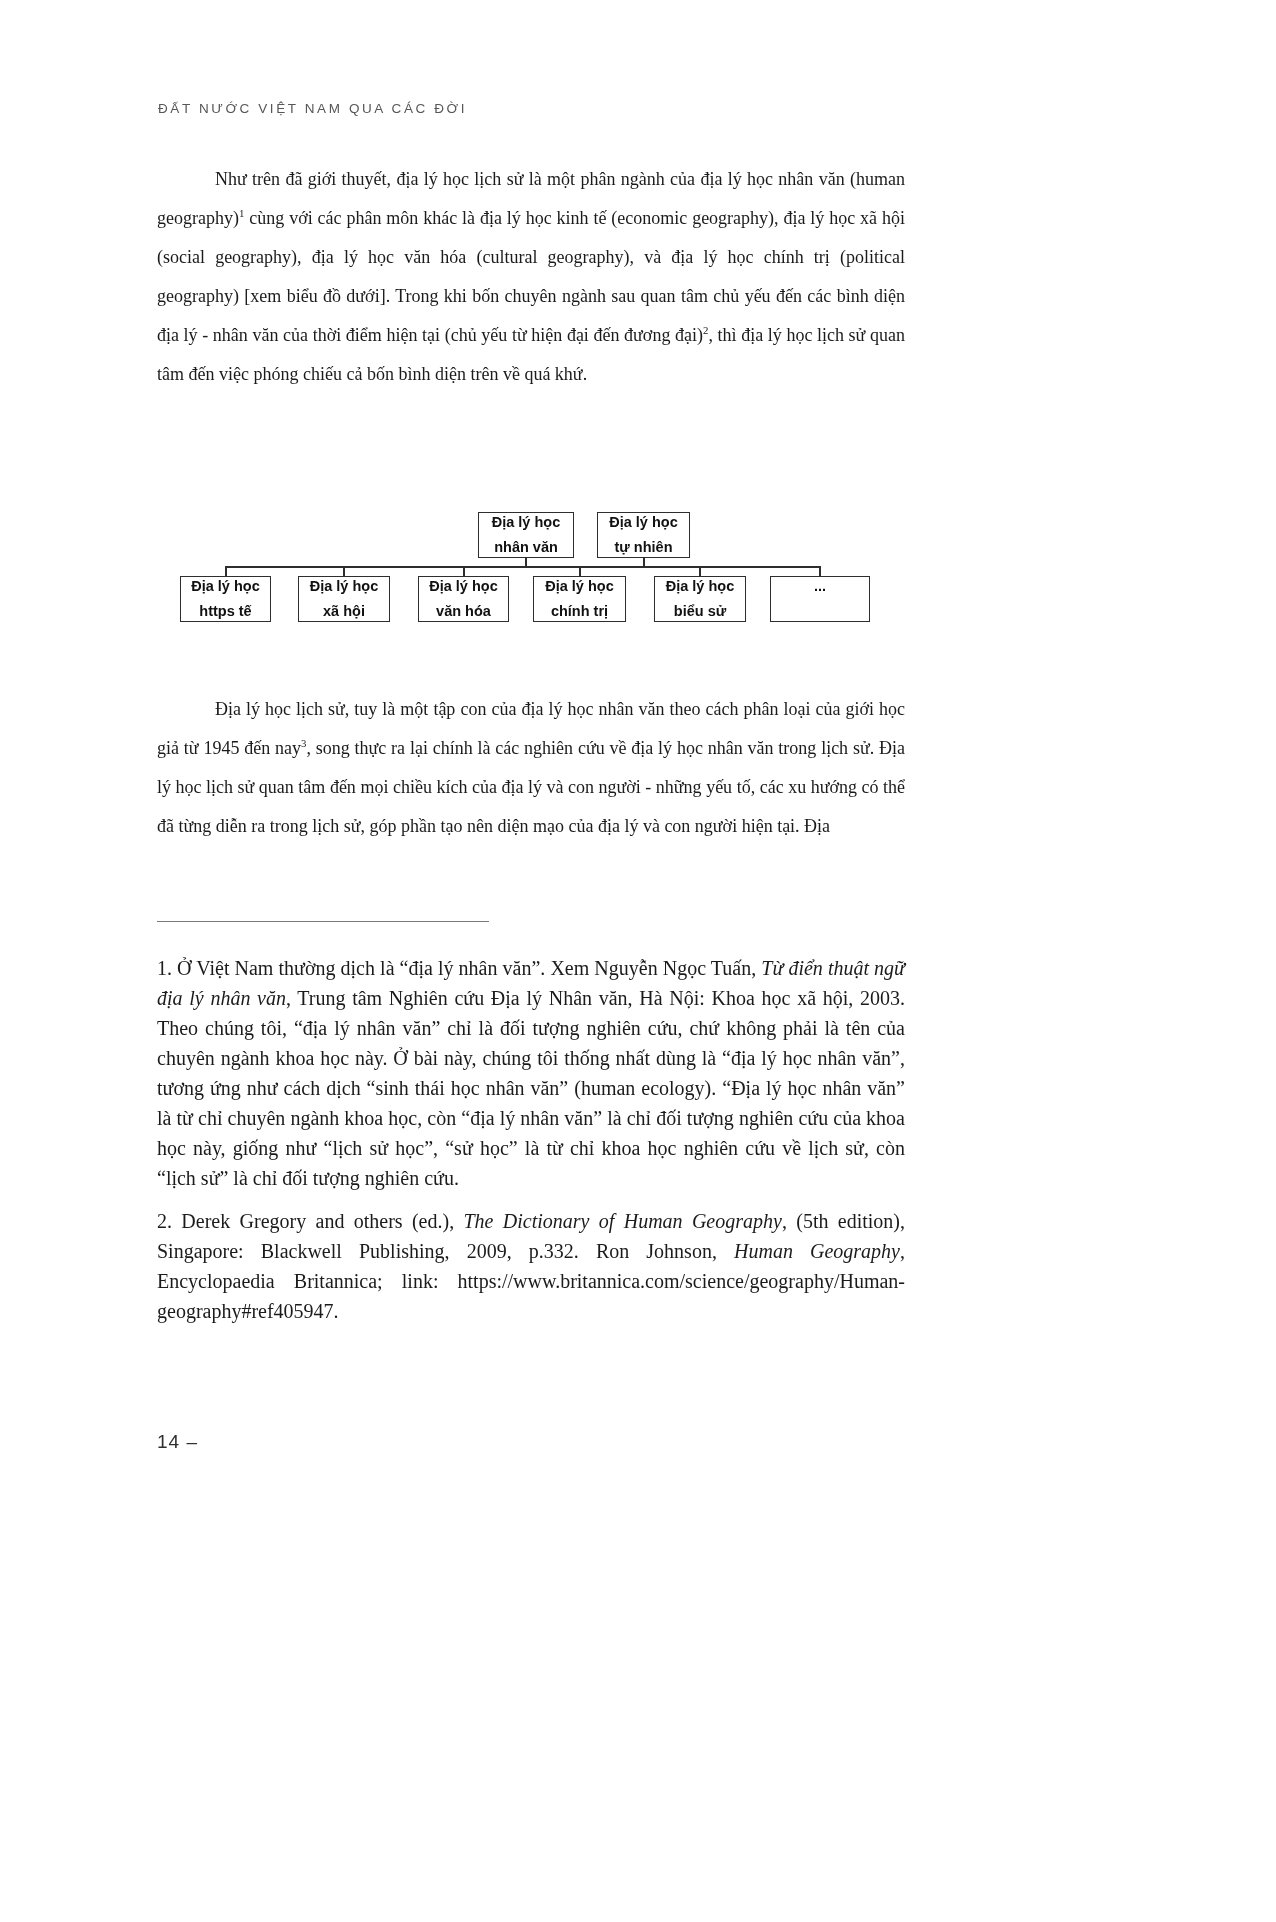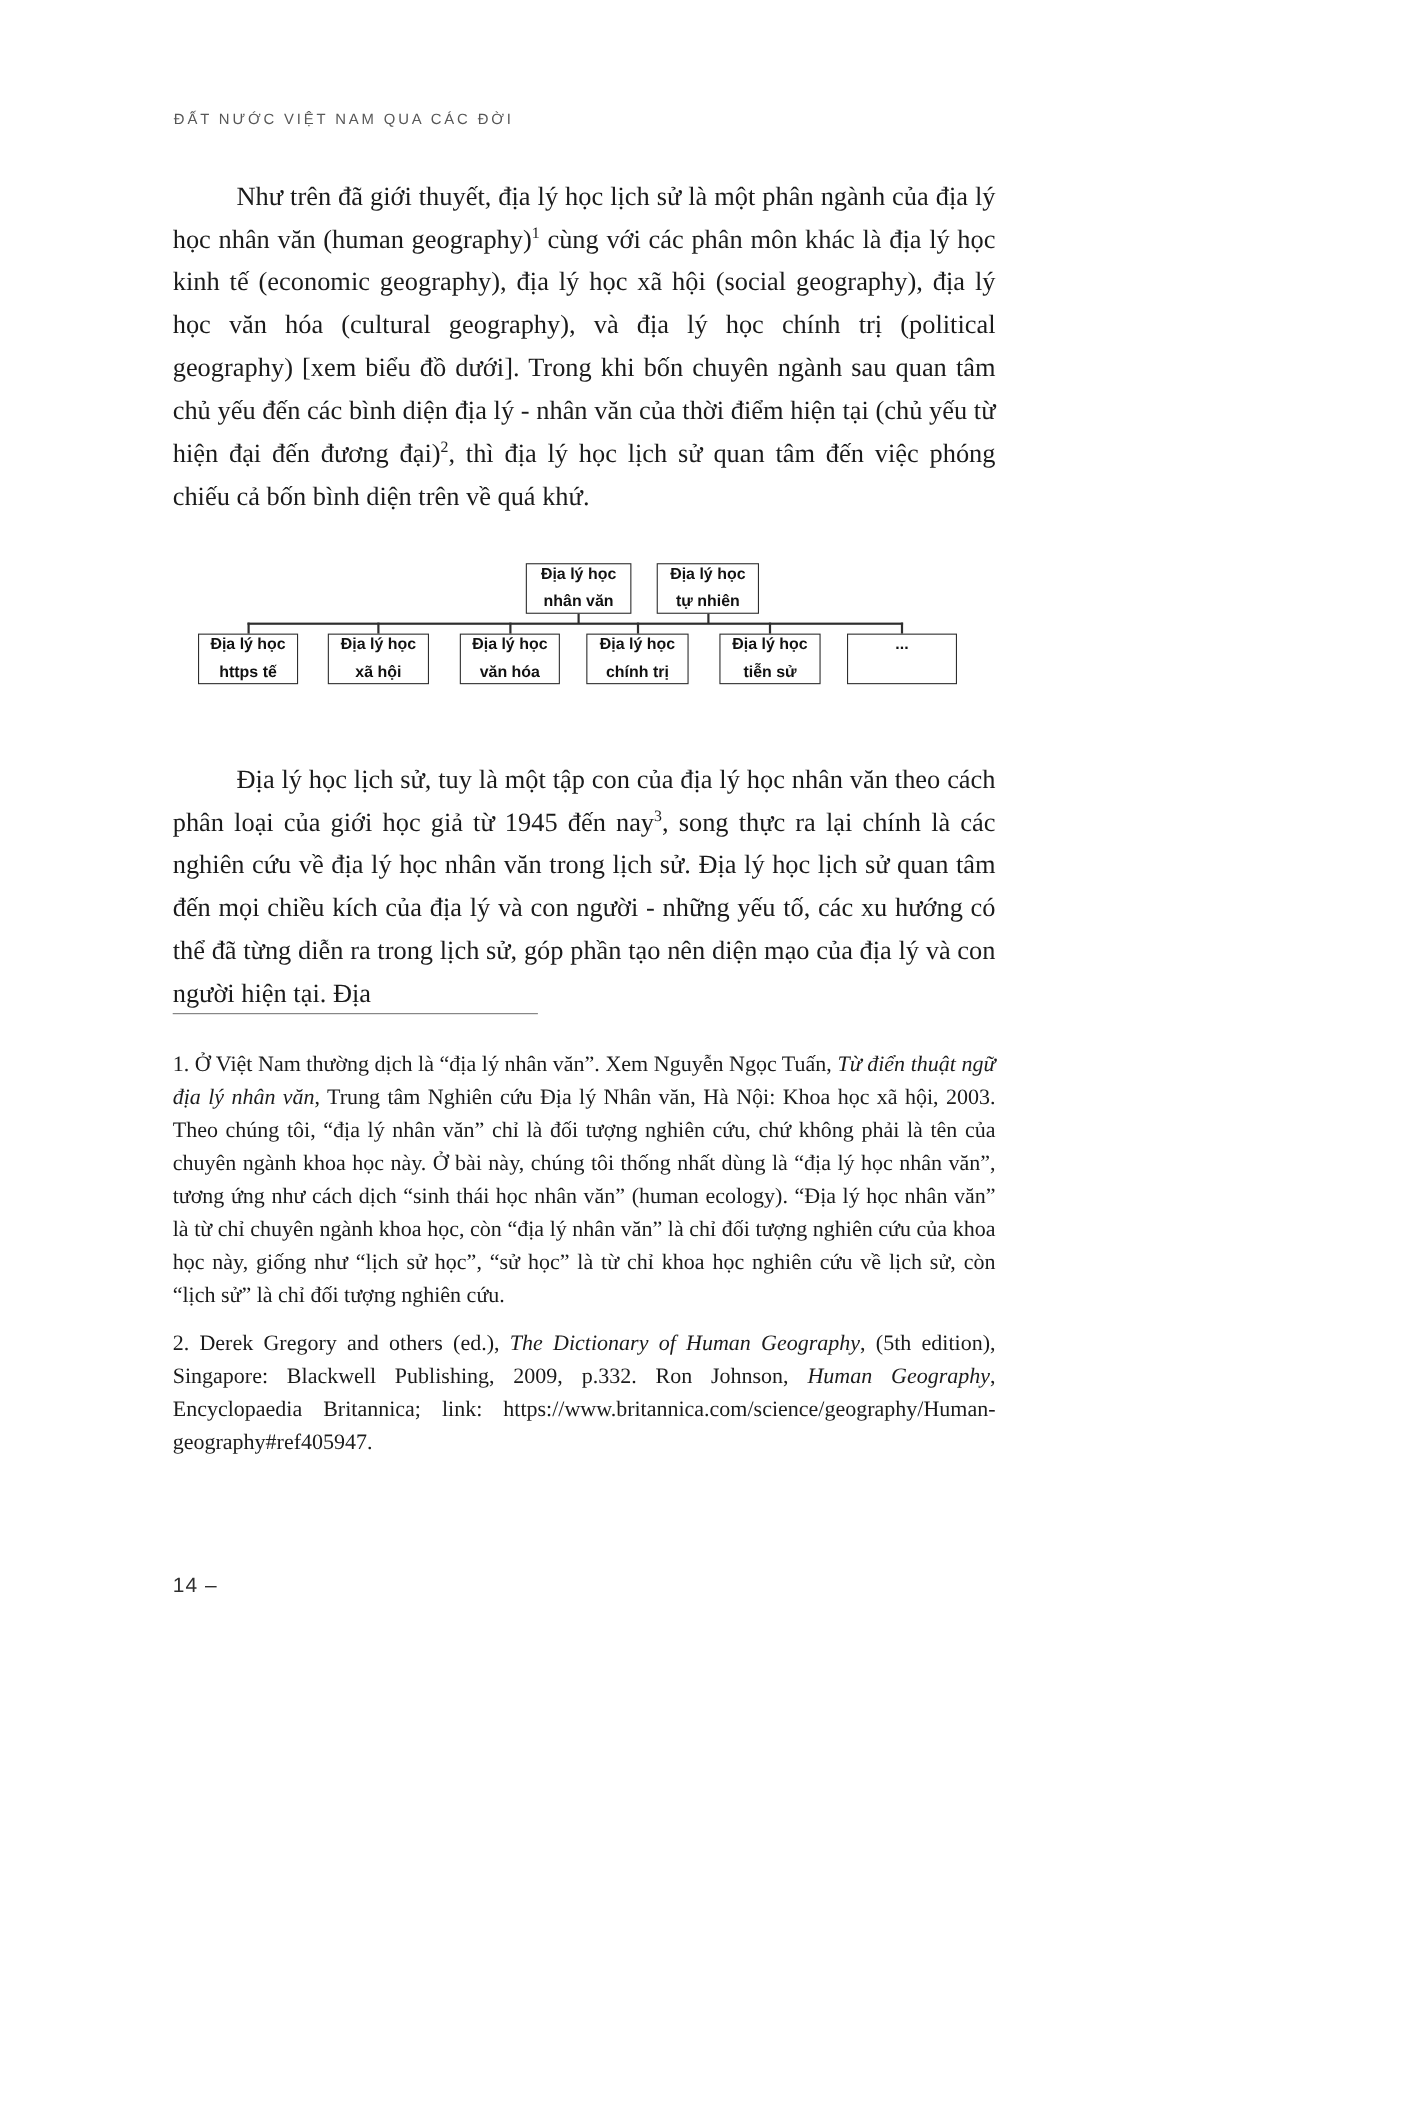--- a/index.html
+++ b/index.html
@@ -8,21 +8,21 @@
     position:relative; width:1276px; height:1922px; margin:0 auto;
     background:#ffffff; font-family:"Liberation Serif", serif; color:#1b1b1b;
     overflow:hidden;
     padding-left:29px;
   }
   .running-header {
     position:absolute; left:158px; top:101px;
     font-family:"Liberation Sans", sans-serif; font-size:13.5px;
     letter-spacing:2.6px; color:#575757; white-space:nowrap;
   }
-  .body-text { font-size:24px; line-height:39px; text-align:justify; }
+  .body-text { font-size:18px; line-height:39px; text-align:justify; }
   .para-1 { position:absolute; left:157px; top:160px; width:748px; text-indent:58px; }
   .para-2 { position:absolute; left:157px; top:662px; width:748px; text-indent:58px;margin-top:28px; }
   sup { font-size:0.6em; line-height:0; vertical-align:super; }
   em { font-style:italic; }
 
   .diagram {
     position:absolute; left:157px; top:510px; width:748px; height:122px;
     font-family:"Liberation Sans", sans-serif;
   }
   .dbox {
@@ -90,21 +90,21 @@
     <div class="dbox" style="left:261px; top:66px; width:91px; height:46px;">
       <span>Địa lý học</span>
       <span>văn hóa</span>
     </div>
     <div class="dbox" style="left:376px; top:66px; width:93px; height:46px;">
       <span>Địa lý học</span>
       <span>chính trị</span>
     </div>
     <div class="dbox" style="left:497px; top:66px; width:92px; height:46px;">
       <span>Địa lý học</span>
-      <span>tiễn sử</span>
+      <span>biểu sử</span>
     </div>
     <div class="dbox" style="left:613px; top:66px; width:100px; height:46px;">
       <span>...</span>
     </div>
   </div>
 
   <div class="body-text para-2"><span>Địa lý học lịch sử, tuy là một tập con của địa lý học nhân văn theo cách phân loại của giới học giả từ 1945 đến nay</span><sup>3</sup><span>, song thực ra lại chính là các nghiên cứu về địa lý học nhân văn trong lịch sử. Địa lý học lịch sử quan tâm đến mọi chiều kích của địa lý và con người - những yếu tố, các xu hướng có thể đã từng diễn ra trong lịch sử, góp phần tạo nên diện mạo của địa lý và con người hiện tại. Địa</span></div>
 
   <div class="fn-sep"></div>
 

